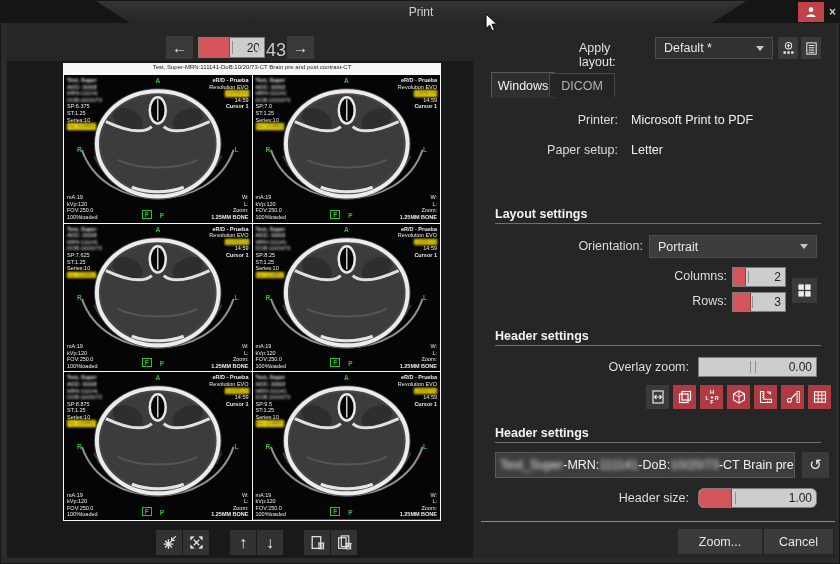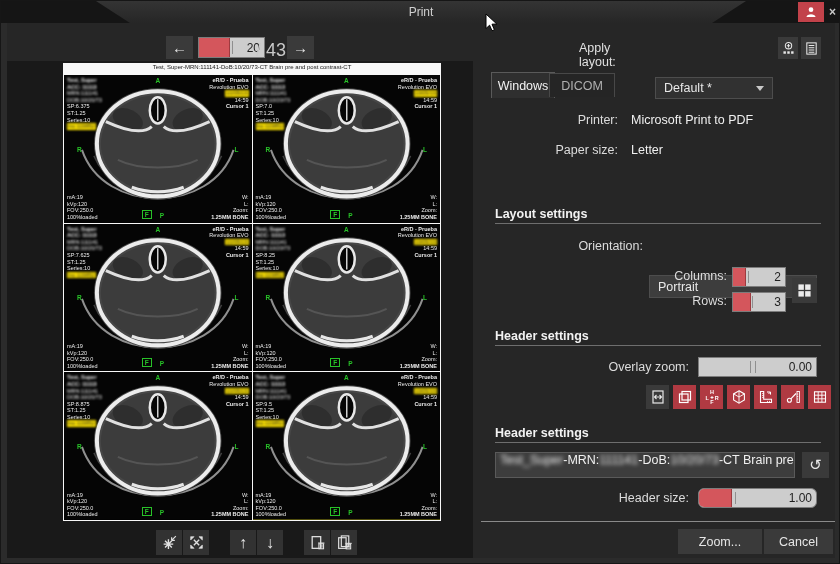--- a/index.html
+++ b/index.html
@@ -23,21 +23,21 @@
   .content-bg{position:absolute;left:6px;top:22px;width:828px;height:535px;background:#262626;}
   .preview-bg{position:absolute;left:6px;top:60px;width:466px;height:497px;background:#191919;}
 
   
   .btn{background:#3a3a3a;border:none;color:#e6e6e6;display:flex;align-items:center;justify-content:center;
        box-sizing:border-box;padding:0;}
   .arrow-btn{position:absolute;width:27px;height:23px;font-size:15px;font-weight:bold;}
   .pager-total{position:absolute;left:255px;top:39px;color:#c9c9c9;font-size:18px;}
   .al-label{position:absolute;left:578px;top:40px;width:70px;color:#e0e0e0;font-size:12.5px;}
   .combo{position:absolute;background:#313131;border:1px solid #4d4d4d;color:#e8e8e8;font-size:12.5px;
-         display:flex;align-items:center;box-sizing:border-box;padding:0 8px;margin-top:40px;}
+         display:flex;align-items:center;box-sizing:border-box;padding:0 8px;}
   .combo .caret{margin-left:auto;width:0;height:0;border-left:4px solid transparent;
          border-right:4px solid transparent;border-top:5px solid #c9c9c9;}
   .icon-btn{position:absolute;}
 
   
   .slider{position:absolute;background:#cdcdcd;border:1px solid #7c7c7c;box-sizing:border-box;overflow:hidden;}
   .slider .fill{position:absolute;left:0;top:0;bottom:0;background:#d4565c;border-right:1px solid #9e3a3f;}
   .slider .tick{position:absolute;top:3px;bottom:3px;width:1px;background:#8f8f8f;}
   .slider .val{position:absolute;right:4px;top:0;bottom:0;display:flex;align-items:center;
                color:#1f1f1f;font-size:12px;}
@@ -51,21 +51,21 @@
   .val-text{position:absolute;color:#f0f0f0;font-size:12.5px;}
   .heading{position:absolute;color:#f2f2f2;font-size:12.5px;font-weight:bold;}
   .hr{position:absolute;height:1px;background:#6e6e6e;}
   .panel-btn{position:absolute;font-size:12.5px;}
   .red-btn{background:#b03a42;}
   .ov-iconbtn{position:absolute;width:23px;height:24px;}
 
   
   .hfield{position:absolute;left:494px;top:451px;width:300px;height:26px;background:#3d3d3d;
      border:1px solid #5a5a5a;box-sizing:border-box;color:#f0f0f0;font-size:12.5px;
-     display:flex;align-items:flex-start;padding:0 4px;white-space:nowrap;overflow:hidden;}
+     display:flex;align-items:center;padding:0 4px;white-space:nowrap;overflow:hidden;}
   .redact{filter:blur(2px);}
 
   
   .footer-btn{position:absolute;height:25px;top:528px;font-size:12.5px;}
 
   
   .page{position:absolute;left:62px;top:62px;width:378px;height:458px;background:#f7f7f7;}
   .page-header{position:absolute;left:0;top:1px;width:100%;text-align:center;color:#1a1a1a;
       font-size:6px;filter:blur(0.4px);}
   .page-grid{position:absolute;left:1px;top:12px;width:376px;height:445px;display:grid;
@@ -526,21 +526,21 @@
   <div class="tab active" style="left:490px;top:71px;width:64px;height:26px;">
     <span>Windows</span>
   </div>
   <div class="tab inactive" style="left:548px;top:72px;width:66px;height:24px;">
     <span>DICOM</span>
   </div>
 
   <div class="lbl" style="left:480px;top:112px;width:137px;">Printer:</div>
   <div class="val-text" style="left:630px;top:112px;">Microsoft Print to PDF</div>
 
-  <div class="lbl" style="left:480px;top:142px;width:137px;">Paper size:</div>
+  <div class="lbl" style="left:480px;top:142px;width:137px;">Paper setup:</div>
   <div class="val-text" style="left:630px;top:142px;">Letter</div>
 
 
   <div class="heading" style="left:494px;top:206px;">Layout settings</div>
   <div class="hr" style="left:494px;top:222px;width:326px;"></div>
 
   <div class="lbl" style="left:480px;top:238px;width:162px;">Orientation:</div>
   <div class="combo" style="left:648px;top:234px;width:168px;height:23px;background:#3d3d3d;">
     <span>Portrait</span>
     <i class="caret"></i>

